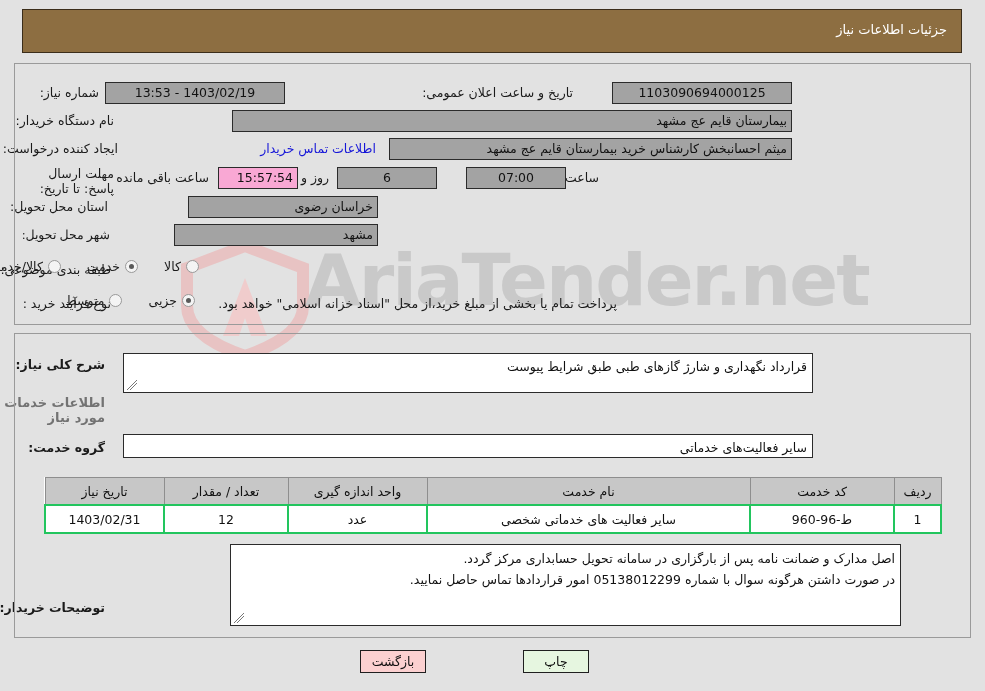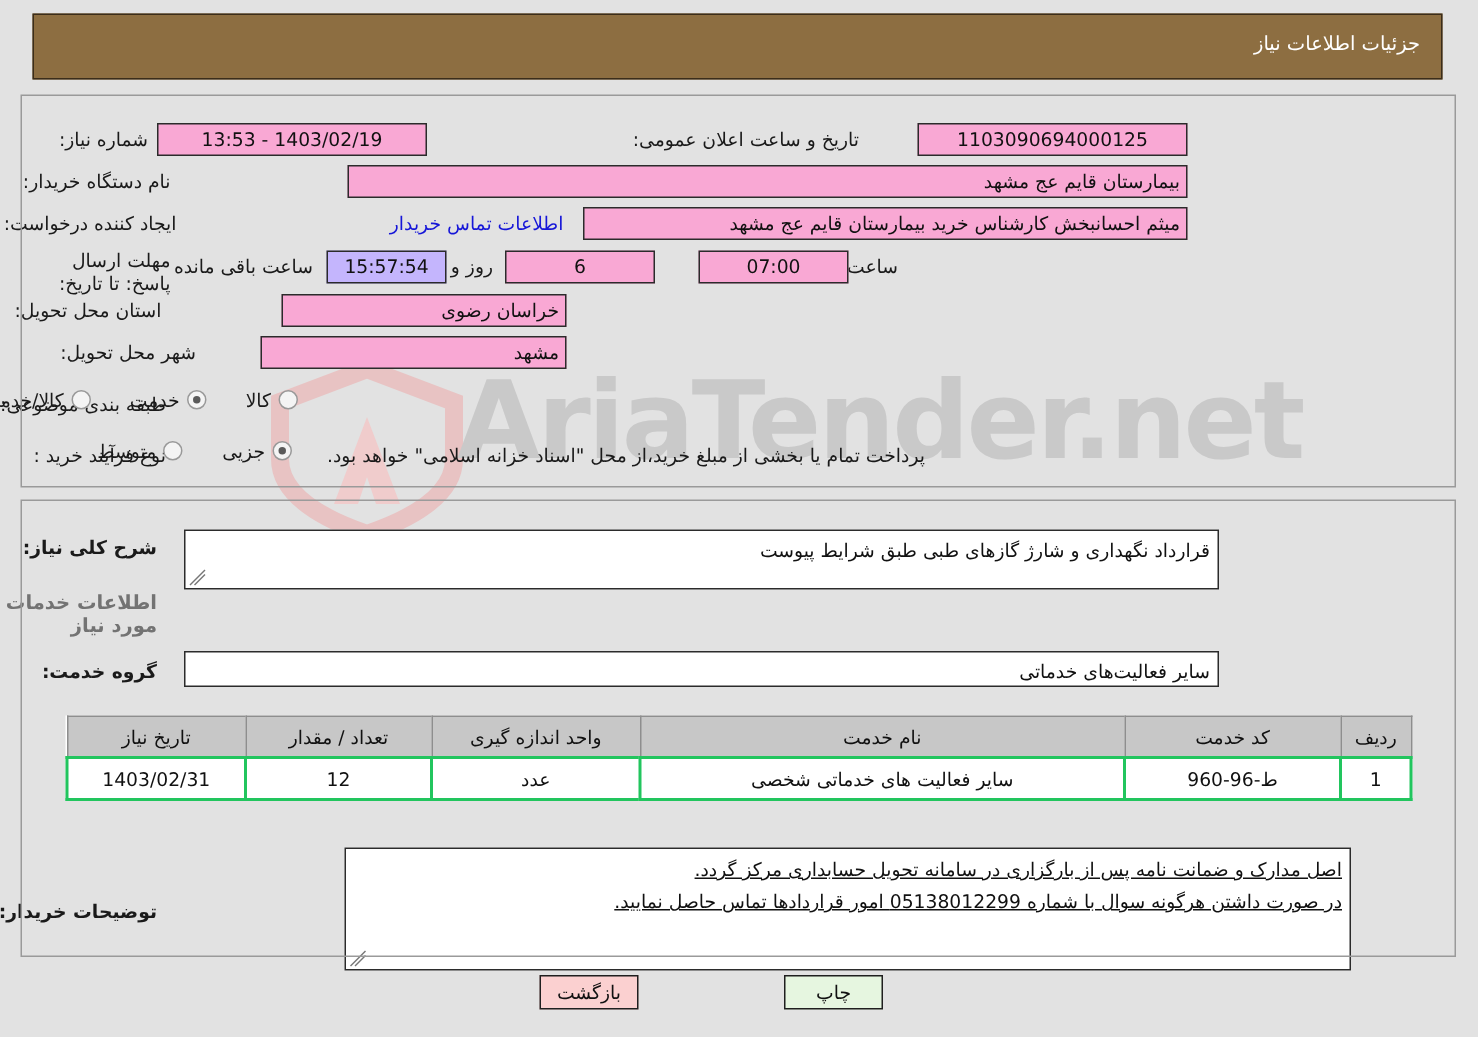--- a/index.html
+++ b/index.html
@@ -87,33 +87,33 @@
     color: #1a1a1a;
     white-space: nowrap;
     text-align: right;
   }
   .lbl.bold { font-weight: bold; }
 
   
   .box {
     position: absolute;
     box-sizing: border-box;
-    background: #f9a8d4;
+    background: #a3a3a3;
     border: 1px solid #2b2b2b;
     font-size: 12.5px;
     color: #111;
     line-height: 20px;
     height: 22px;
     padding: 0 4px;
     overflow: hidden;
     white-space: nowrap;
   }
   .box.ctr { text-align: center; }
   .box.rt  { text-align: right; }
-  .box.cream { background: #c4b5fd; }
+  .box.cream { background: #f9a8d4; text-align: right; }
 
   
   .link {
     position: absolute;
     font-size: 12.5px;
     color: #1616d8;
     white-space: nowrap;
     cursor: pointer;
   }
 
@@ -263,21 +263,21 @@
   <div class="lbl" style="right:386px; top:170px;">ساعت</div>
   <div class="box ctr" style="right:419px; top:167px; width:100px;">07:00</div>
   <div class="box ctr" style="right:548px; top:167px; width:100px;">6</div>
   <div class="lbl" style="right:656px; top:170px;">روز و</div>
   <div class="box ctr cream" style="right:687px; top:167px; width:80px;">15:57:54</div>
   <div class="lbl" style="right:776px; top:170px;">ساعت باقی مانده</div>
 
   <div class="lbl" style="right:877px; top:199px;">استان محل تحویل:</div>
   <div class="box rt" style="right:607px; top:196px; width:190px;">خراسان رضوی</div>
 
-  <div class="lbl" style="right:854px; top:227px;">شهر محل تحویل:</div>
+  <div class="lbl" style="right:875px; top:227px;font-family:Liberation Serif, serif;">شهر محل تحویل:</div>
   <div class="box rt" style="right:607px; top:224px; width:204px;">مشهد</div>
 
   <div class="lbl" style="right:874px; top:262px;">طبقه بندی موضوعی:</div>
   <div class="radio-row" style="right:786px; top:259px;">
     <span class="rad-item">
       <span class="rad"></span>
       <span class="rad-label">کالا</span>
     </span>
     <span class="rad-item">
       <span class="rad on"></span>
@@ -337,21 +337,21 @@
         <td>ط-96-960</td>
         <td>سایر فعالیت های خدماتی شخصی</td>
         <td>عدد</td>
         <td>12</td>
         <td>1403/02/31</td>
       </tr>
     </tbody>
   </table>
 
   <div class="lbl bold" style="right:880px; top:584px;margin-top:16px;">توضیحات خریدار:</div>
-  <div class="ta" style="right:84px; top:565px; width:671px; height:82px; line-height:21px;text-decoration:underline;">
+  <div class="ta" style="right:84px; top:544px; width:671px; height:82px; line-height:21px;">
     <div>اصل مدارک و ضمانت نامه پس از بارگزاری در سامانه تحویل حسابداری مرکز گردد.</div>
     <div>در صورت داشتن هرگونه سوال با شماره 05138012299 امور قراردادها تماس حاصل نمایید.</div>
     <svg class="grip" viewBox="0 0 12 12">
       <line x1="1" y1="11" x2="11" y2="1" stroke="#777" stroke-width="1"></line>
       <line x1="4" y1="11" x2="11" y2="4" stroke="#777" stroke-width="1"></line>
     </svg>
   </div>
 
   <div class="btn" id="btn-back" style="right:559px; top:650px; width:66px;">بازگشت</div>
   <div class="btn" id="btn-print" style="right:396px; top:650px; width:66px;">چاپ</div>

